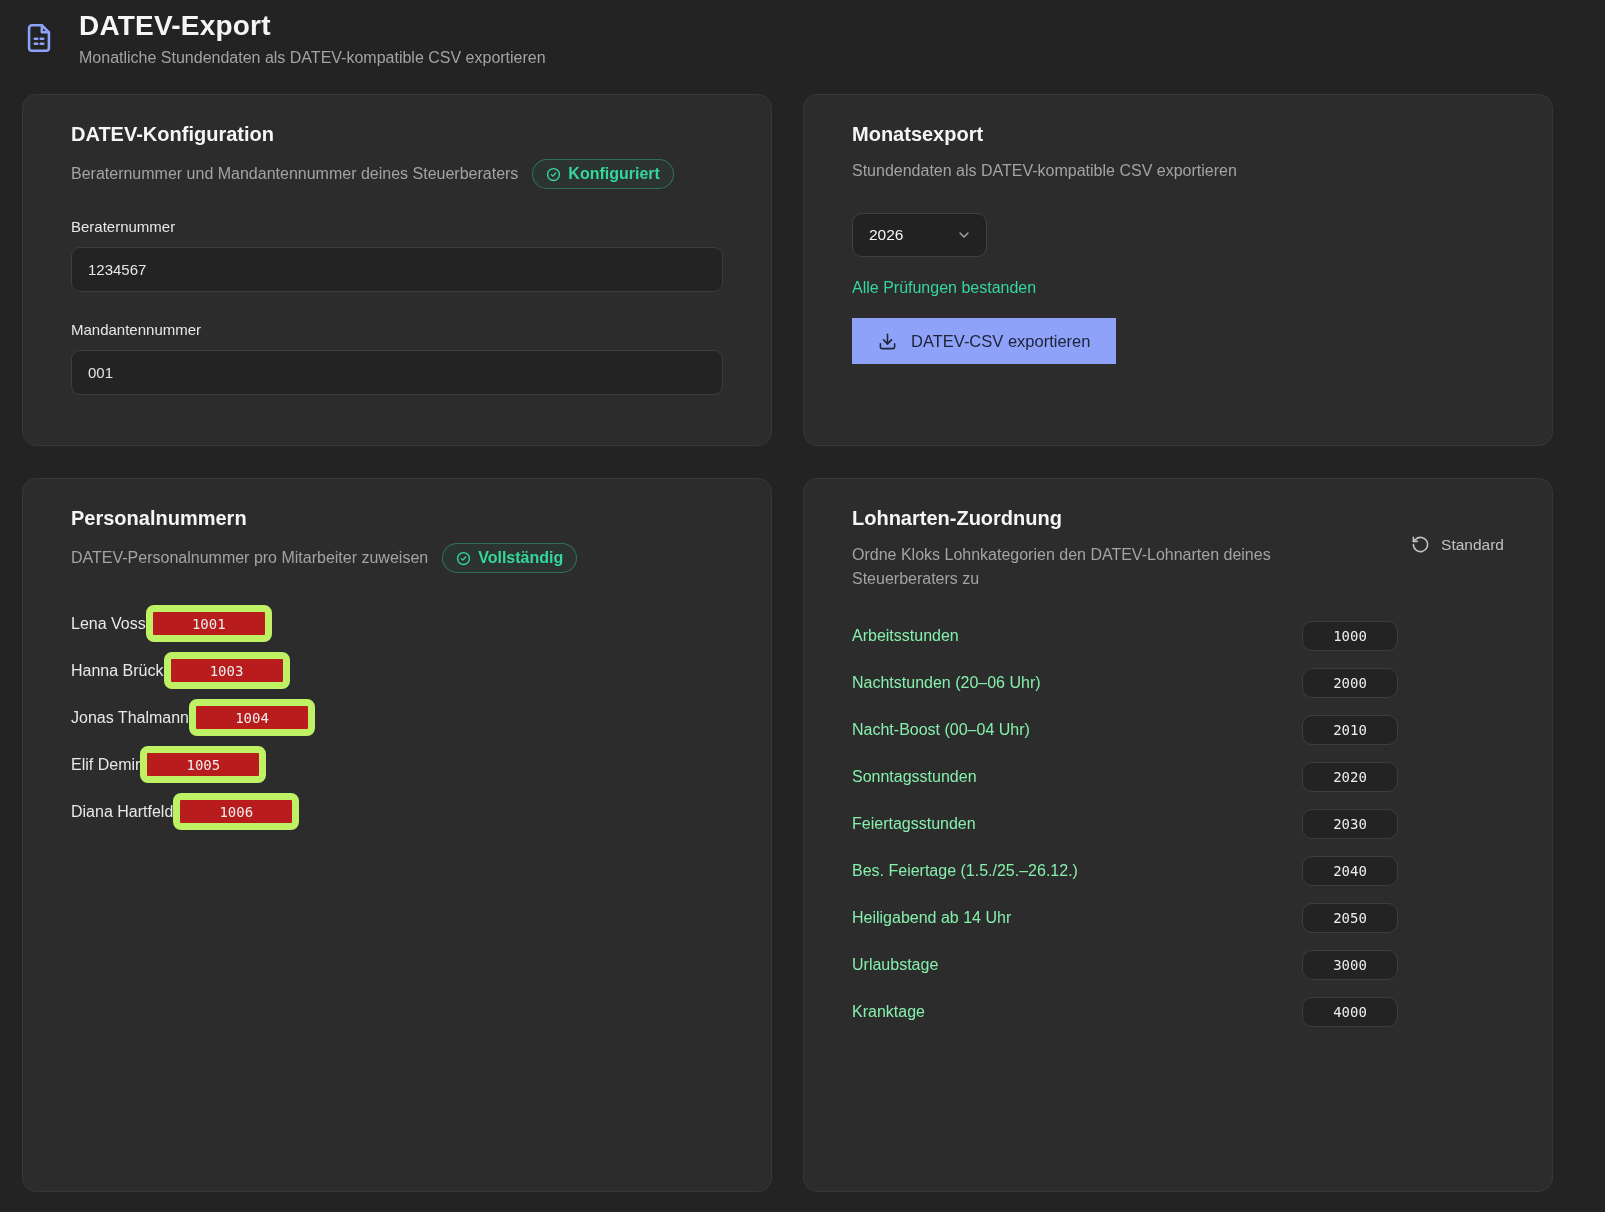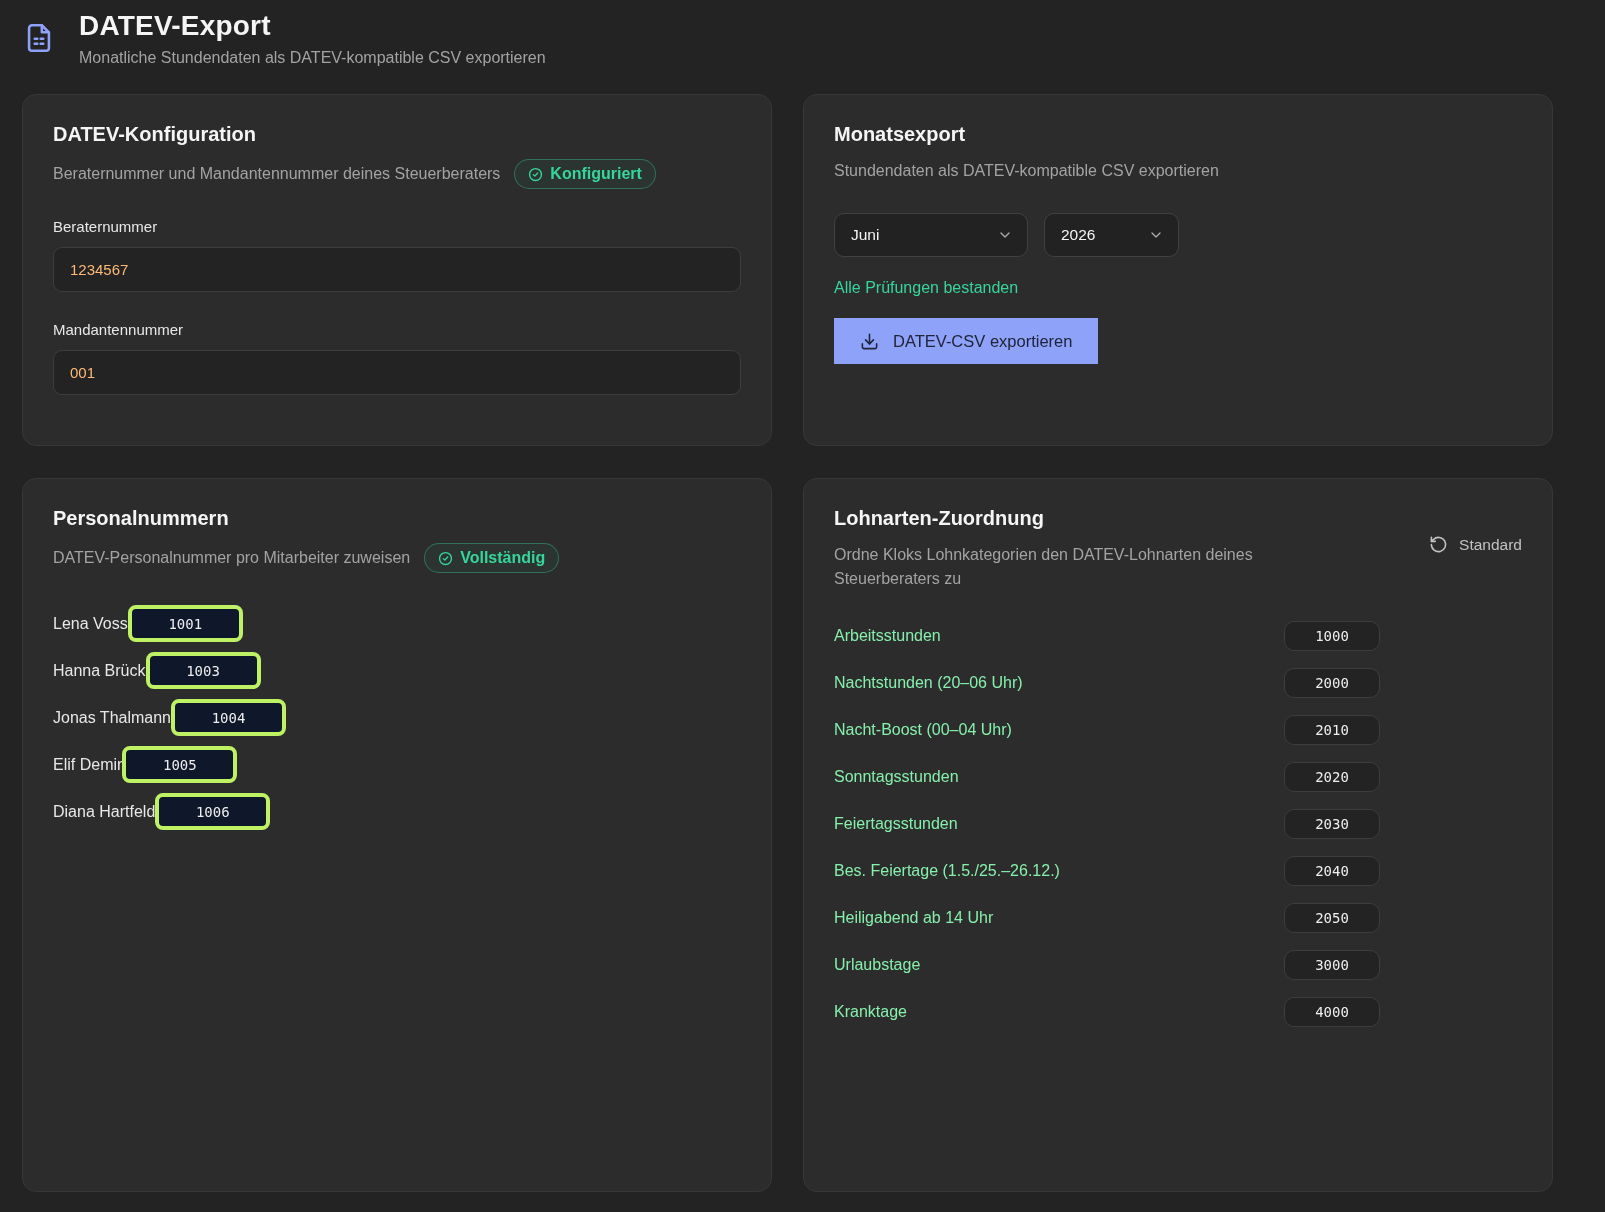--- a/index.html
+++ b/index.html
@@ -23,21 +23,21 @@
     display: grid;
     grid-template-columns: 750px 750px;
     column-gap: 31px;
     row-gap: 32px;
     margin-top: 27px;
   }
   .card {
     background: #2c2c2c;
     border: 1px solid #373737;
     border-radius: 14px;
-    padding: 28px 30px;
+    padding: 28px 48px;
   }
   .card.h-top { height: 352px; }
   .card.h-bottom { height: 714px; }
 
   .card-title { font-size: 20px; font-weight: 700; color: #f5f5f5; }
   .card-subrow { display: flex; align-items: center; gap: 14px; margin-top: 13px; flex-wrap: wrap; }
   .card-sub { font-size: 16px; color: #a3a3a3; line-height: 1.5; }
 
   .badge {
     display: inline-flex; align-items: center; gap: 7px;
@@ -52,21 +52,21 @@
   .badge svg { display: block; }
 
   
   .field-label { font-size: 15px; color: #e8e8e8; margin-top: 29px; }
   .text-input {
     margin-top: 12px;
     width: 100%; height: 45px;
     background: #232323;
     border: 1px solid #3d3d3d;
     border-radius: 9px;
-    color: #fdba74;
+    color: #e5e5e5;
     font-size: 15px;
     font-family: "Liberation Sans", sans-serif;
     padding: 0 16px;
     outline: none;
     display: block;
   }
 
   
   .select-row { display: flex; gap: 16px; margin-top: 30px; }
   .select {
@@ -98,23 +98,23 @@
     font-family: "Liberation Sans", sans-serif;
     cursor: pointer;
   }
   .export-btn svg { display: block; }
 
   
   .rows { margin-top: 32px; width: 546px; }
   .p-row { display: flex; align-items: center; justify-content: flex-start; margin-bottom: 10px; }
   .p-name { font-size: 16px; color: #e8e8e8; }
   .num-input {
-    width: 115px; height: 37px;
-    background: #0f172a;
-    border: 4px solid #bef264;
+    width: 126px; height: 37px;
+    background: #b91c1c;
+    border: 7px solid #bef264;
     border-radius: 8px;
     color: #eeeeee;
     font-size: 14px;
     font-family: "DejaVu Sans Mono", monospace;
     text-align: center;
     outline: none;
   }
 
   
   .wage-head { display: flex; justify-content: space-between; align-items: flex-start; }
@@ -190,28 +190,20 @@
       <input class="text-input" type="text" value="001" style="">
     </div>
 
     <div class="card h-top">
       <div class="card-title">Monatsexport</div>
       <div class="card-subrow">
         <span class="card-sub">Stundendaten als DATEV-kompatible CSV exportieren</span>
       </div>
 
       <div class="select-row">
-        <div class="select month">
-          <span>Juni</span>
-          <span class="chev">
-            <svg width="16" height="16" viewBox="0 0 24 24" fill="none" stroke="currentColor" stroke-width="2" stroke-linecap="round" stroke-linejoin="round">
-              <path d="M6 9 l6 6 6 -6"></path>
-            </svg>
-          </span>
-        </div>
         <div class="select year">
           <span>2026</span>
           <span class="chev">
             <svg width="16" height="16" viewBox="0 0 24 24" fill="none" stroke="currentColor" stroke-width="2" stroke-linecap="round" stroke-linejoin="round">
               <path d="M6 9 l6 6 6 -6"></path>
             </svg>
           </span>
         </div>
       </div>
 

